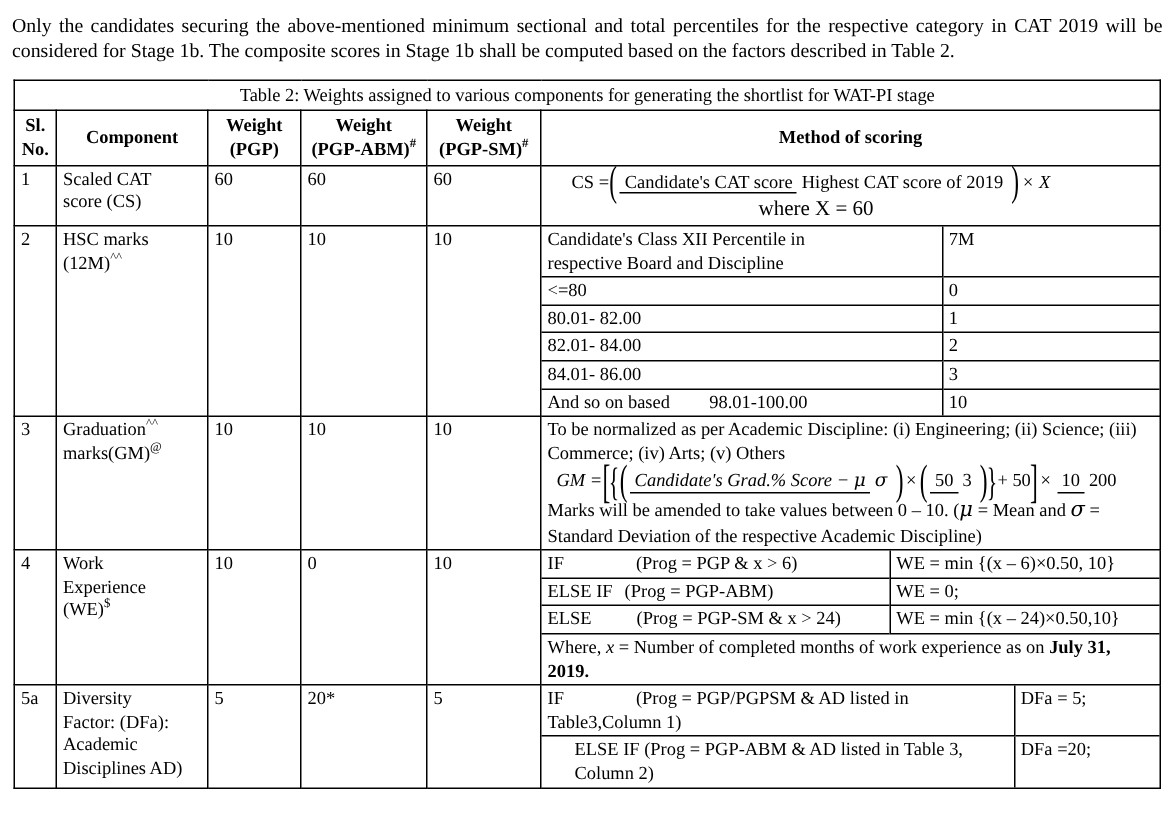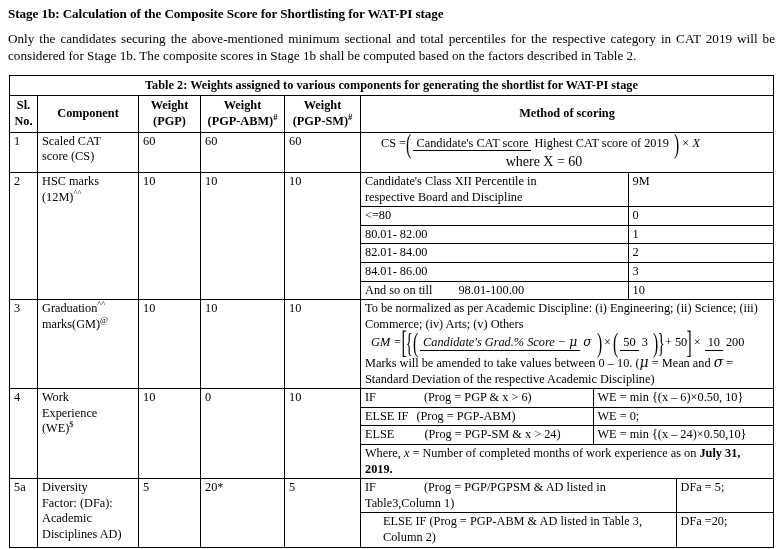--- a/index.html
+++ b/index.html
@@ -42,21 +42,21 @@
   table.main > tbody > tr > td,
   table.main > tbody > tr > th {
     border: 1px solid #000;
     vertical-align: top;
     font-size: 12.3px;
     padding: 1px 3px 1px 4px;
     line-height: 1.27;
   }
   .tbl-title {
     text-align: center;
-    font-weight: bold;
+    font-weight: normal;
     font-size: 12.6px;
     padding: 2px 0 2px 0 !important;
   }
   .hdr {
     text-align: center;
     font-weight: bold;
     vertical-align: middle !important;
     padding: 2px 2px !important;
   }
   .ctr { text-align: left; }
@@ -134,21 +134,20 @@
   .gm-line { padding: 1px 0 1px 6px; }
   .ttimes { padding: 0 2px; }
   .indent1 { display: inline-block; width: 48px; }
   .indent2 { display: inline-block; width: 30px; }
 </style>
 </head>
 <body>
 
 <div id="page">
 
-  <div class="heading">Stage 1b: Calculation of the Composite Score for Shortlisting for WAT-PI stage</div>
 
   <div class="intro">Only the candidates securing the above-mentioned minimum sectional and total percentiles for the respective category in CAT 2019 will be considered for Stage 1b. The composite scores in Stage 1b shall be computed based on the factors described in Table 2.</div>
 
   <table class="main">
     <colgroup>
       <col class="col-sl">
         <col class="col-comp">
         <col class="col-w1">
         <col class="col-w2">
         <col class="col-w3">
@@ -221,41 +220,41 @@
             <colgroup>
                 <col style="width:267px">
                 <col>
               </colgroup>
             <tbody>
               <tr>
                 <td>
                   <span>Candidate's Class XII Percentile in</span><br>
                   <span>respective Board and Discipline</span>
                 </td>
-                <td class="vsep">9M</td>
+                <td class="vsep">7M</td>
               </tr>
               <tr class="line">
                 <td class="ctr">&lt;=80</td>
                 <td class="vsep">0</td>
               </tr>
               <tr class="line">
                 <td class="ctr">80.01- 82.00</td>
                 <td class="vsep">1</td>
               </tr>
               <tr class="line">
                 <td class="ctr">82.01- 84.00</td>
                 <td class="vsep">2</td>
               </tr>
               <tr class="line">
                 <td class="ctr">84.01- 86.00</td>
                 <td class="vsep">3</td>
               </tr>
               <tr class="line">
                 <td>
-                  <span>And so on till</span>
+                  <span>And so on based</span>
                   <span style="display:inline-block;width:20px"></span>
                   <span>98.01-100.00</span>
                 </td>
                 <td class="vsep">10</td>
               </tr>
             </tbody>
           </table>
         </td>
       </tr>
 

